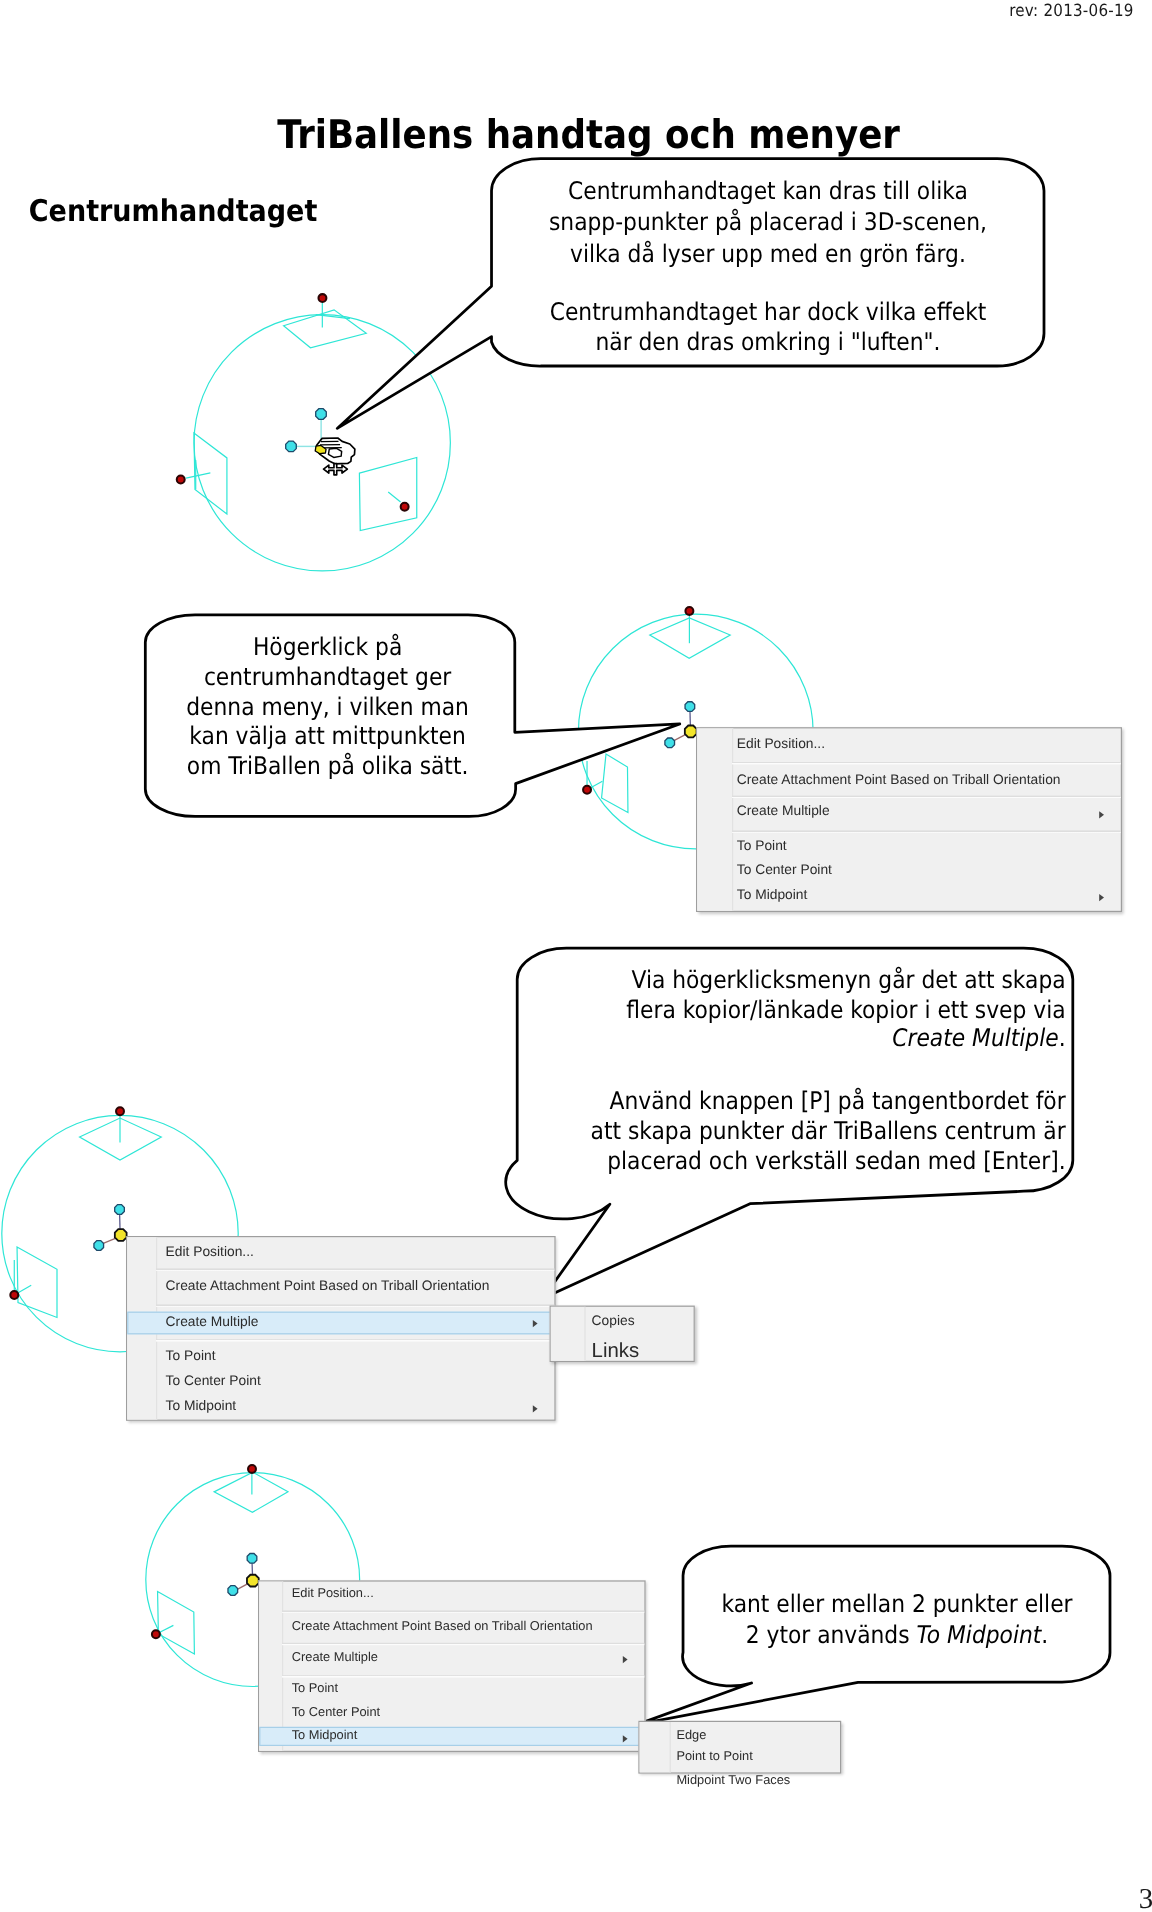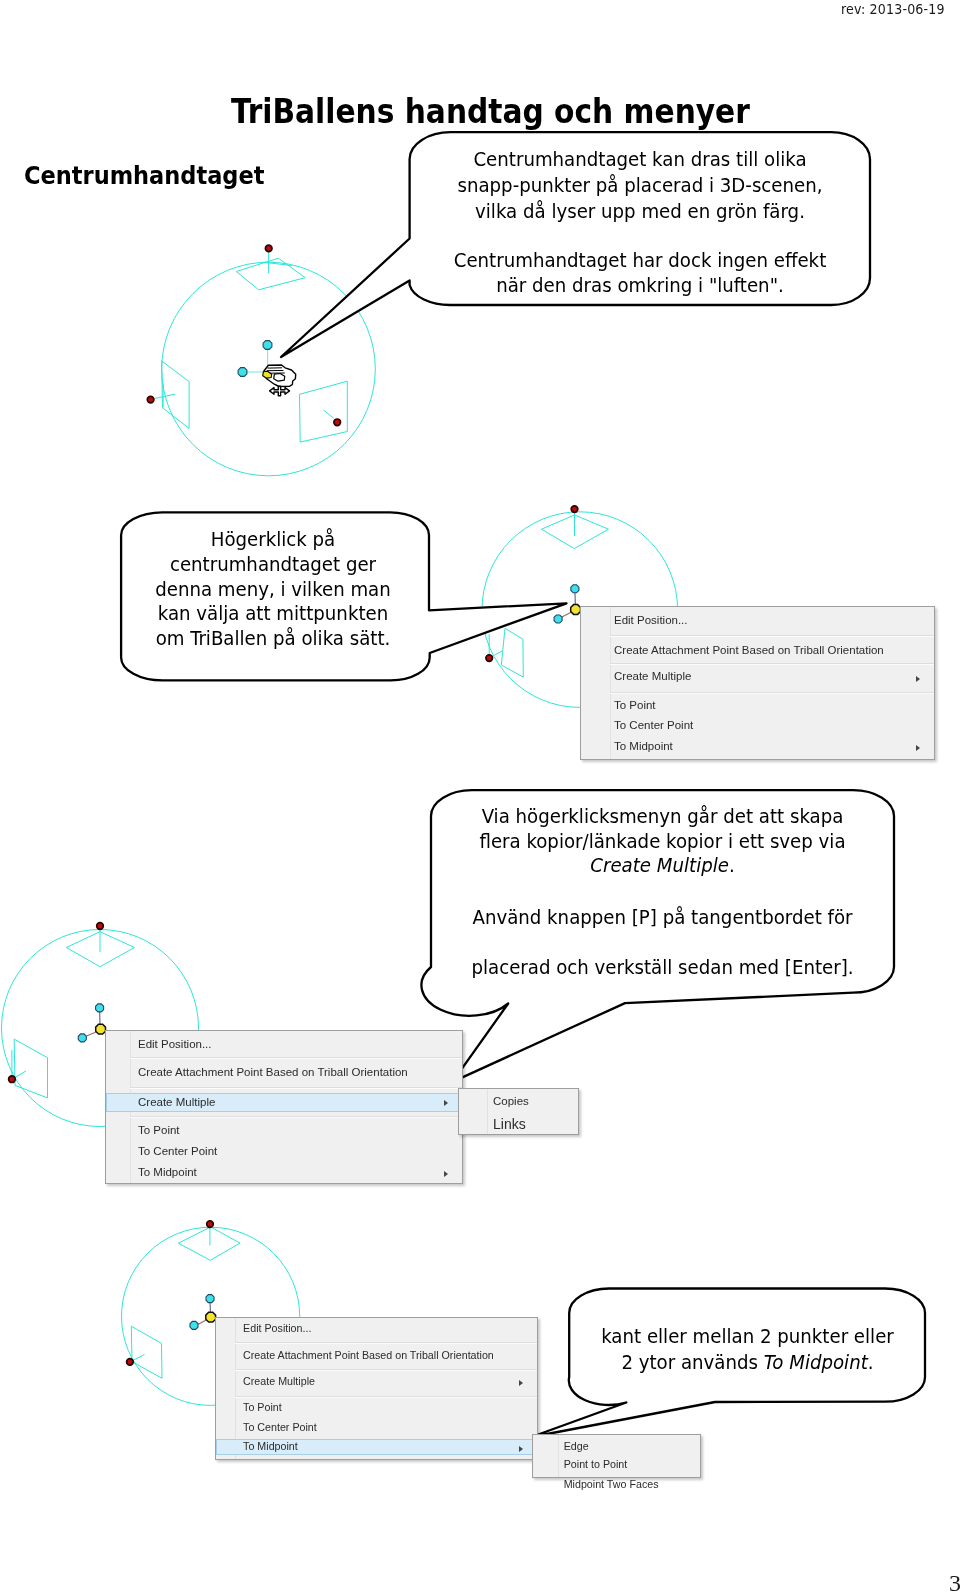--- a/index.html
+++ b/index.html
@@ -79,21 +79,21 @@
            L 563 5.2 A 39 27 0 0 1 602 32 L 602 151 A 39 27 0 0 1 563 178
            L 183 178 A 41 24 0 0 1 141.6 158
            L 141.6 153.5 L 13 230 L 141.6 111.5
            L 141.6 32 A 41 27 0 0 1 183 5.2 Z" fill="#ffffff" stroke="#000000" stroke-width="2.3" stroke-linejoin="round"></path>
 </svg>
 <div class="abs bub" style="left:412px;top:147px;width:456px;">
   <span>Centrumhandtaget kan dras till olika</span><br>
   <span>snapp-punkter på placerad i 3D-scenen,</span><br>
   <span>vilka då lyser upp med en grön färg.</span>
   <span class="gap"></span>
-  <span>Centrumhandtaget har dock ingen effekt</span><br>
+  <span>Centrumhandtaget har dock vilka effekt</span><br>
   <span>när den dras omkring i "luften".</span>
 </div>
 
 <svg class="abs" width="214" height="212" viewBox="0 0 214 212" style="left:468px;top:504px;">
   <g fill="none" stroke="#2ee6d6" stroke-width="1">
     <circle cx="111.8" cy="105.6" r="97.8"></circle>
   </g>
   <g fill="none" stroke="#2ee6d6" stroke-width="1">
     <path d="M 73.5 25.2 L 106.5 10.9 L 140.5 25.2 L 106.3 44.6 Z"></path>
     <path d="M 37 124.3 L 54.9 135.2 L 55.3 173.1 L 33.3 161 Z"></path>
@@ -127,27 +127,27 @@
   <span>denna meny, i vilken man</span><br>
   <span>kan välja att mittpunkten</span><br>
   <span>om TriBallen på olika sätt.</span>
 </div>
 
 <svg class="abs" width="480" height="310" viewBox="0 0 480 310" style="left:425px;top:785px;">
   <path d="M 47 5.2 L 428 5.2 A 41 26 0 0 1 469 31 L 469 182 A 41 26 0 0 1 428 207.7
            L 200 218.1 L 27.5 296.9 L 83.2 218.5
            A 41 26 0 0 1 6 182 L 6 31 A 41 26 0 0 1 47 5.2 Z" fill="#ffffff" stroke="#000000" stroke-width="2.3" stroke-linejoin="round"></path>
 </svg>
-<div class="abs bub" style="left:437px;top:803.8px;width:451px;line-height:24.8px;">
+<div class="abs bub" style="left:437px;top:803.8px;width:451px;line-height:24.8px;text-align:right;">
   <span>Via högerklicksmenyn går det att skapa</span><br>
   <span>flera kopior/länkade kopior i ett svep via</span><br>
   <i>Create Multiple</i><span>.</span>
   <span class="gap" style="height:27.2px;"></span>
   <span>Använd knappen [P] på tangentbordet för</span><br>
-  <br>
+  <span>att skapa punkter där TriBallens centrum är</span><br>
   <span>placerad och verkställ sedan med [Enter].</span>
 </div>
 
 <div class="menu" style="left:580px;top:606px;width:355px;height:154px;">
   <div class="strip" style="width:29px;"></div>
   <div class="sep" style="left:29px;right:0;top:28px;"></div>
   <div class="sep" style="left:29px;right:0;top:56px;"></div>
   <div class="sep" style="left:29px;right:0;top:85px;"></div>
   <div class="lbl" style="left:33px;top:7.4px;font-size:11.5px;">Edit Position...</div>
   <div class="lbl" style="left:33px;top:36.7px;font-size:11.5px;">Create Attachment Point Based on Triball Orientation</div>
@@ -197,21 +197,21 @@
   <div class="arr" style="left:338px;top:69.5px;"></div>
   <div class="lbl" style="left:32px;top:93.1px;font-size:11.5px;">To Point</div>
   <div class="lbl" style="left:32px;top:114.1px;font-size:11.5px;">To Center Point</div>
   <div class="lbl" style="left:32px;top:135.1px;font-size:11.5px;">To Midpoint</div>
   <div class="arr" style="left:338px;top:140px;"></div>
 </div>
 
 <div class="menu" style="left:458px;top:1088px;width:121px;height:47px;">
   <div class="strip" style="width:28px;"></div>
   <div class="lbl" style="left:34px;top:6.1px;font-size:11.5px;">Copies</div>
-  <div class="lbl" style="left:34px;top:26.6px;font-size:14px;">Links</div>
+  <div class="lbl" style="left:34px;top:26.6px;font-size:17px;">Links</div>
 </div>
 
 <svg class="abs" width="200" height="192" viewBox="0 0 200 192" style="left:118px;top:1220px;">
   <g fill="none" stroke="#2ee6d6" stroke-width="1">
     <circle cx="92.6" cy="96.3" r="89.1"></circle>
   </g>
   <g fill="none" stroke="#2ee6d6" stroke-width="1">
     <path d="M 60.4 23.2 L 92.7 6.9 L 122 23.1 L 92.3 40.3 Z"></path>
     <path d="M 13.3 106.2 L 43.5 123.4 L 44 158.3 L 14 141.6 Z"></path>
   </g>

